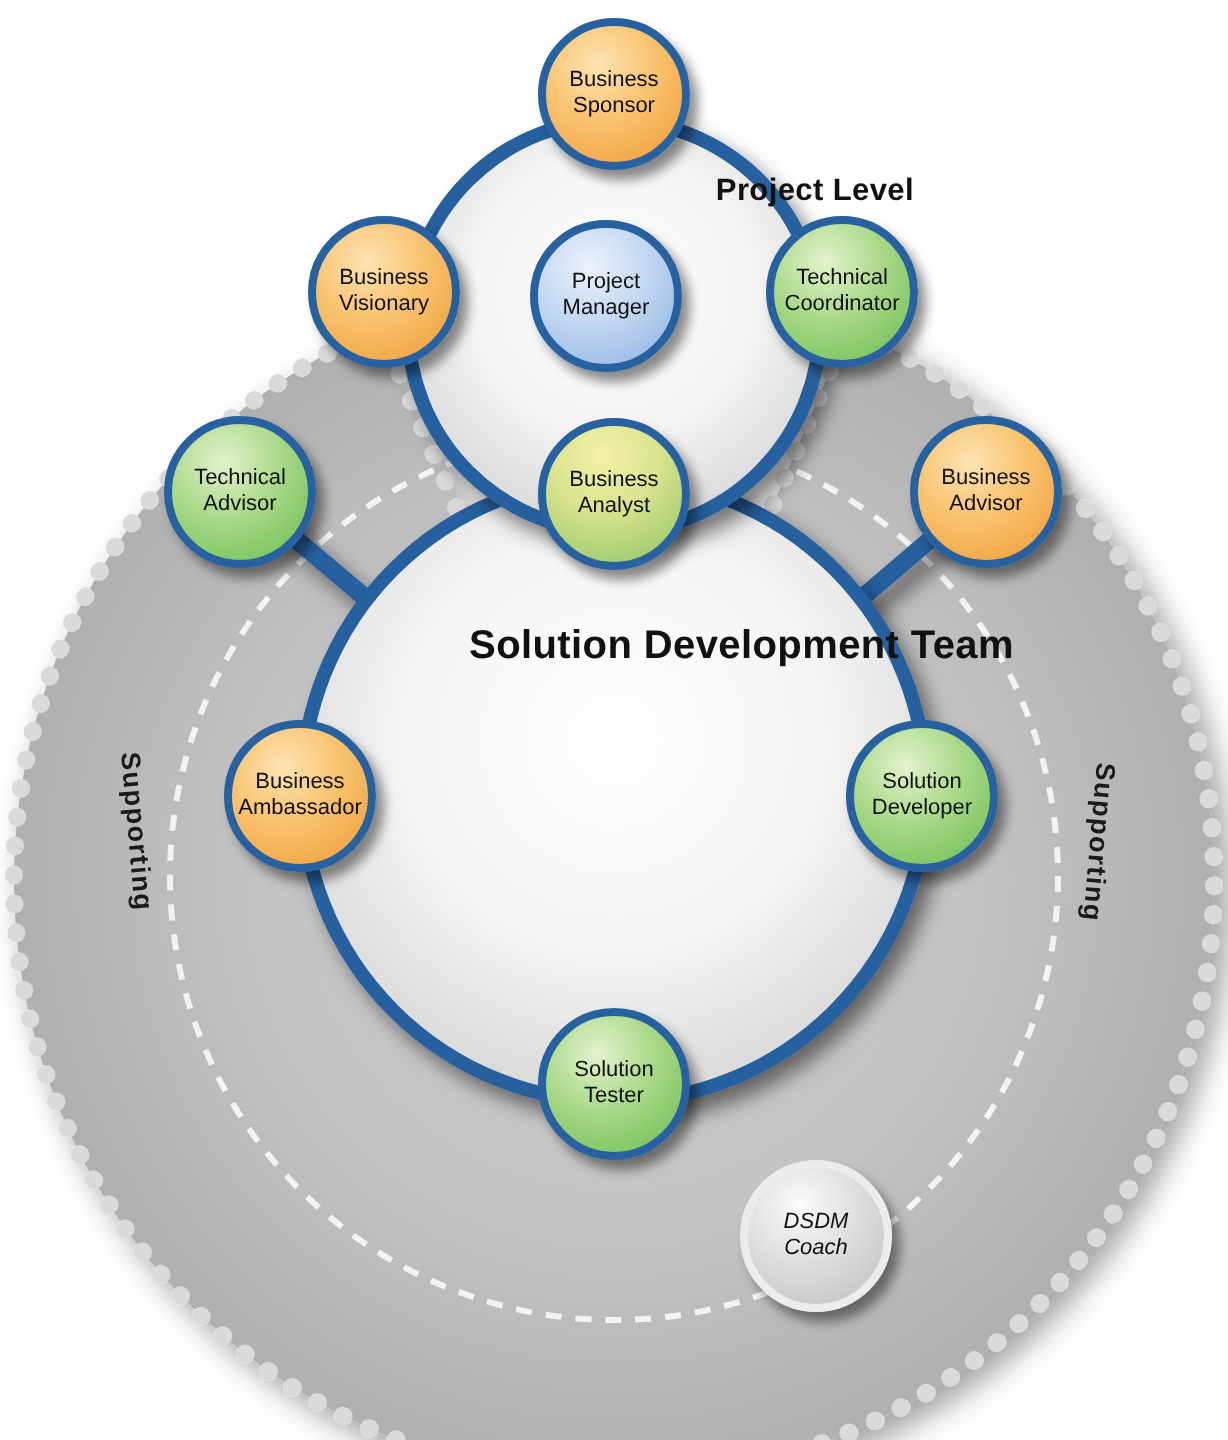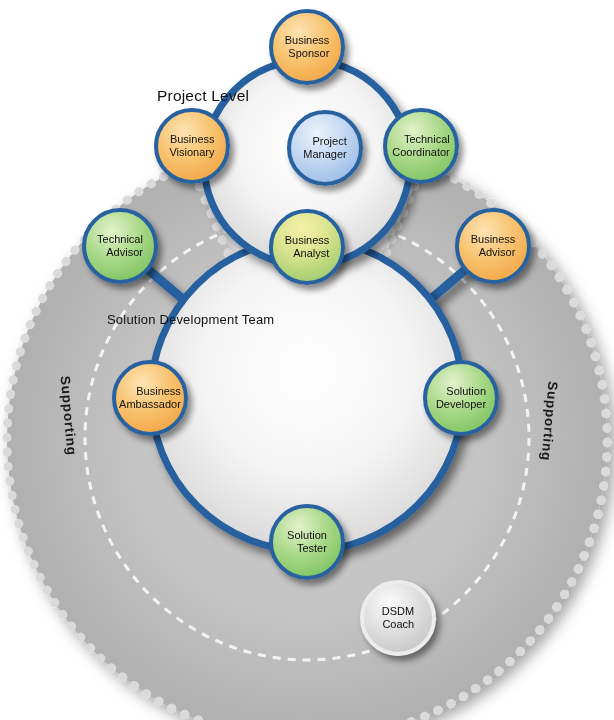--- a/index.html
+++ b/index.html
@@ -3,62 +3,62 @@
 <meta charset="utf-8">
 <style>
   html,body{margin:0;padding:0;background:#ffffff;}
   .stage{
     position:relative;width:614px;height:720px;overflow:hidden;background:#ffffff;
     font-family:"Liberation Sans", sans-serif;
   }
   .stage svg{position:absolute;left:0;top:0;z-index:1;}
 
   .heading{
-    position:absolute;z-index:6;text-align:left;color:#111111;
-    font-weight:normal;letter-spacing:.2px;
+    position:absolute;z-index:6;text-align:right;color:#111111;
+    font-weight:bold;letter-spacing:.2px;
   }
   .h-project{left:157px;top:87px;width:300px;font-size:15.5px;}
-  .h-sdt{left:107px;top:312px;width:400px;font-size:13px;}
+  .h-sdt{left:107px;top:312px;width:400px;font-size:20px;}
 
   .supporting{
     position:absolute;z-index:2;width:96px;height:20px;text-align:center;
     font-size:13.5px;font-weight:bold;color:#1a1a1a;letter-spacing:.8px;
   }
   .sup-left{left:18px;top:406px;transform:rotate(85deg);}
   .sup-right{left:499px;top:411px;transform:rotate(95deg);}
 
   .role{
     position:absolute;z-index:5;width:76px;height:76px;border-radius:50%;
     border:4px solid #27619f;box-sizing:border-box;
     display:flex;align-items:center;justify-content:center;
     box-shadow:4px 5px 6px rgba(0,0,0,0.45);
   }
   .role-label{
-    white-space:pre-line;text-align:right;font-size:11px;line-height:1.18;
+    white-space:pre-line;text-align:center;font-size:11px;line-height:1.18;
     color:#101010;
   }
   .role[data-color="orange"]{background:radial-gradient(circle at 38% 28%, #fde3b2 0%, #f8c26e 45%, #ef9a35 100%);}
   .role[data-color="green"]{background:radial-gradient(circle at 38% 28%, #e3f2cd 0%, #a8d887 45%, #6cbb53 100%);}
   .role[data-color="blue"]{background:radial-gradient(circle at 38% 28%, #ebf2fb 0%, #c2d7f2 45%, #8cb0e2 100%);}
   .role[data-color="yellowgreen"]{background:radial-gradient(circle at 42% 22%, #f4f1a8 0%, #d9e38e 42%, #8cc465 100%);}
   .role[data-color="gray"]{background:radial-gradient(circle at 38% 28%, #fbfbfb 0%, #dedede 45%, #bdbdbd 100%);border-color:#ececec;}
 
   #r-business-sponsor{left:269px;top:9px;}
   #r-business-visionary{left:154px;top:108px;}
-  #r-project-manager{left:287px;top:110px;}
+  #r-project-manager{left:265px;top:110px;}
   #r-technical-coordinator{left:383px;top:108px;}
   #r-business-analyst{left:269px;top:209px;}
   #r-technical-advisor{left:82px;top:208px;}
   #r-business-advisor{left:455px;top:208px;}
   #r-business-ambassador{left:112px;top:360px;}
   #r-team-leader{left:269px;top:358px;}
   #r-solution-developer{left:423px;top:360px;}
   #r-solution-tester{left:269px;top:504px;}
   #r-workshop-facilitator{left:178px;top:580px;}
-  #r-dsdm-coach{left:360px;top:580px;}
+  #r-dsdm-coach{left:370px;top:580px;font-style:italic;}
 </style>
 </head>
 <body>
 
 <div class="stage">
 
   <svg width="614" height="720" viewBox="0 0 614 720">
     <defs>
       <radialGradient id="gBlob" gradientUnits="userSpaceOnUse" cx="307" cy="440" r="300">
         <stop offset="0" stop-color="#cecece"></stop>

